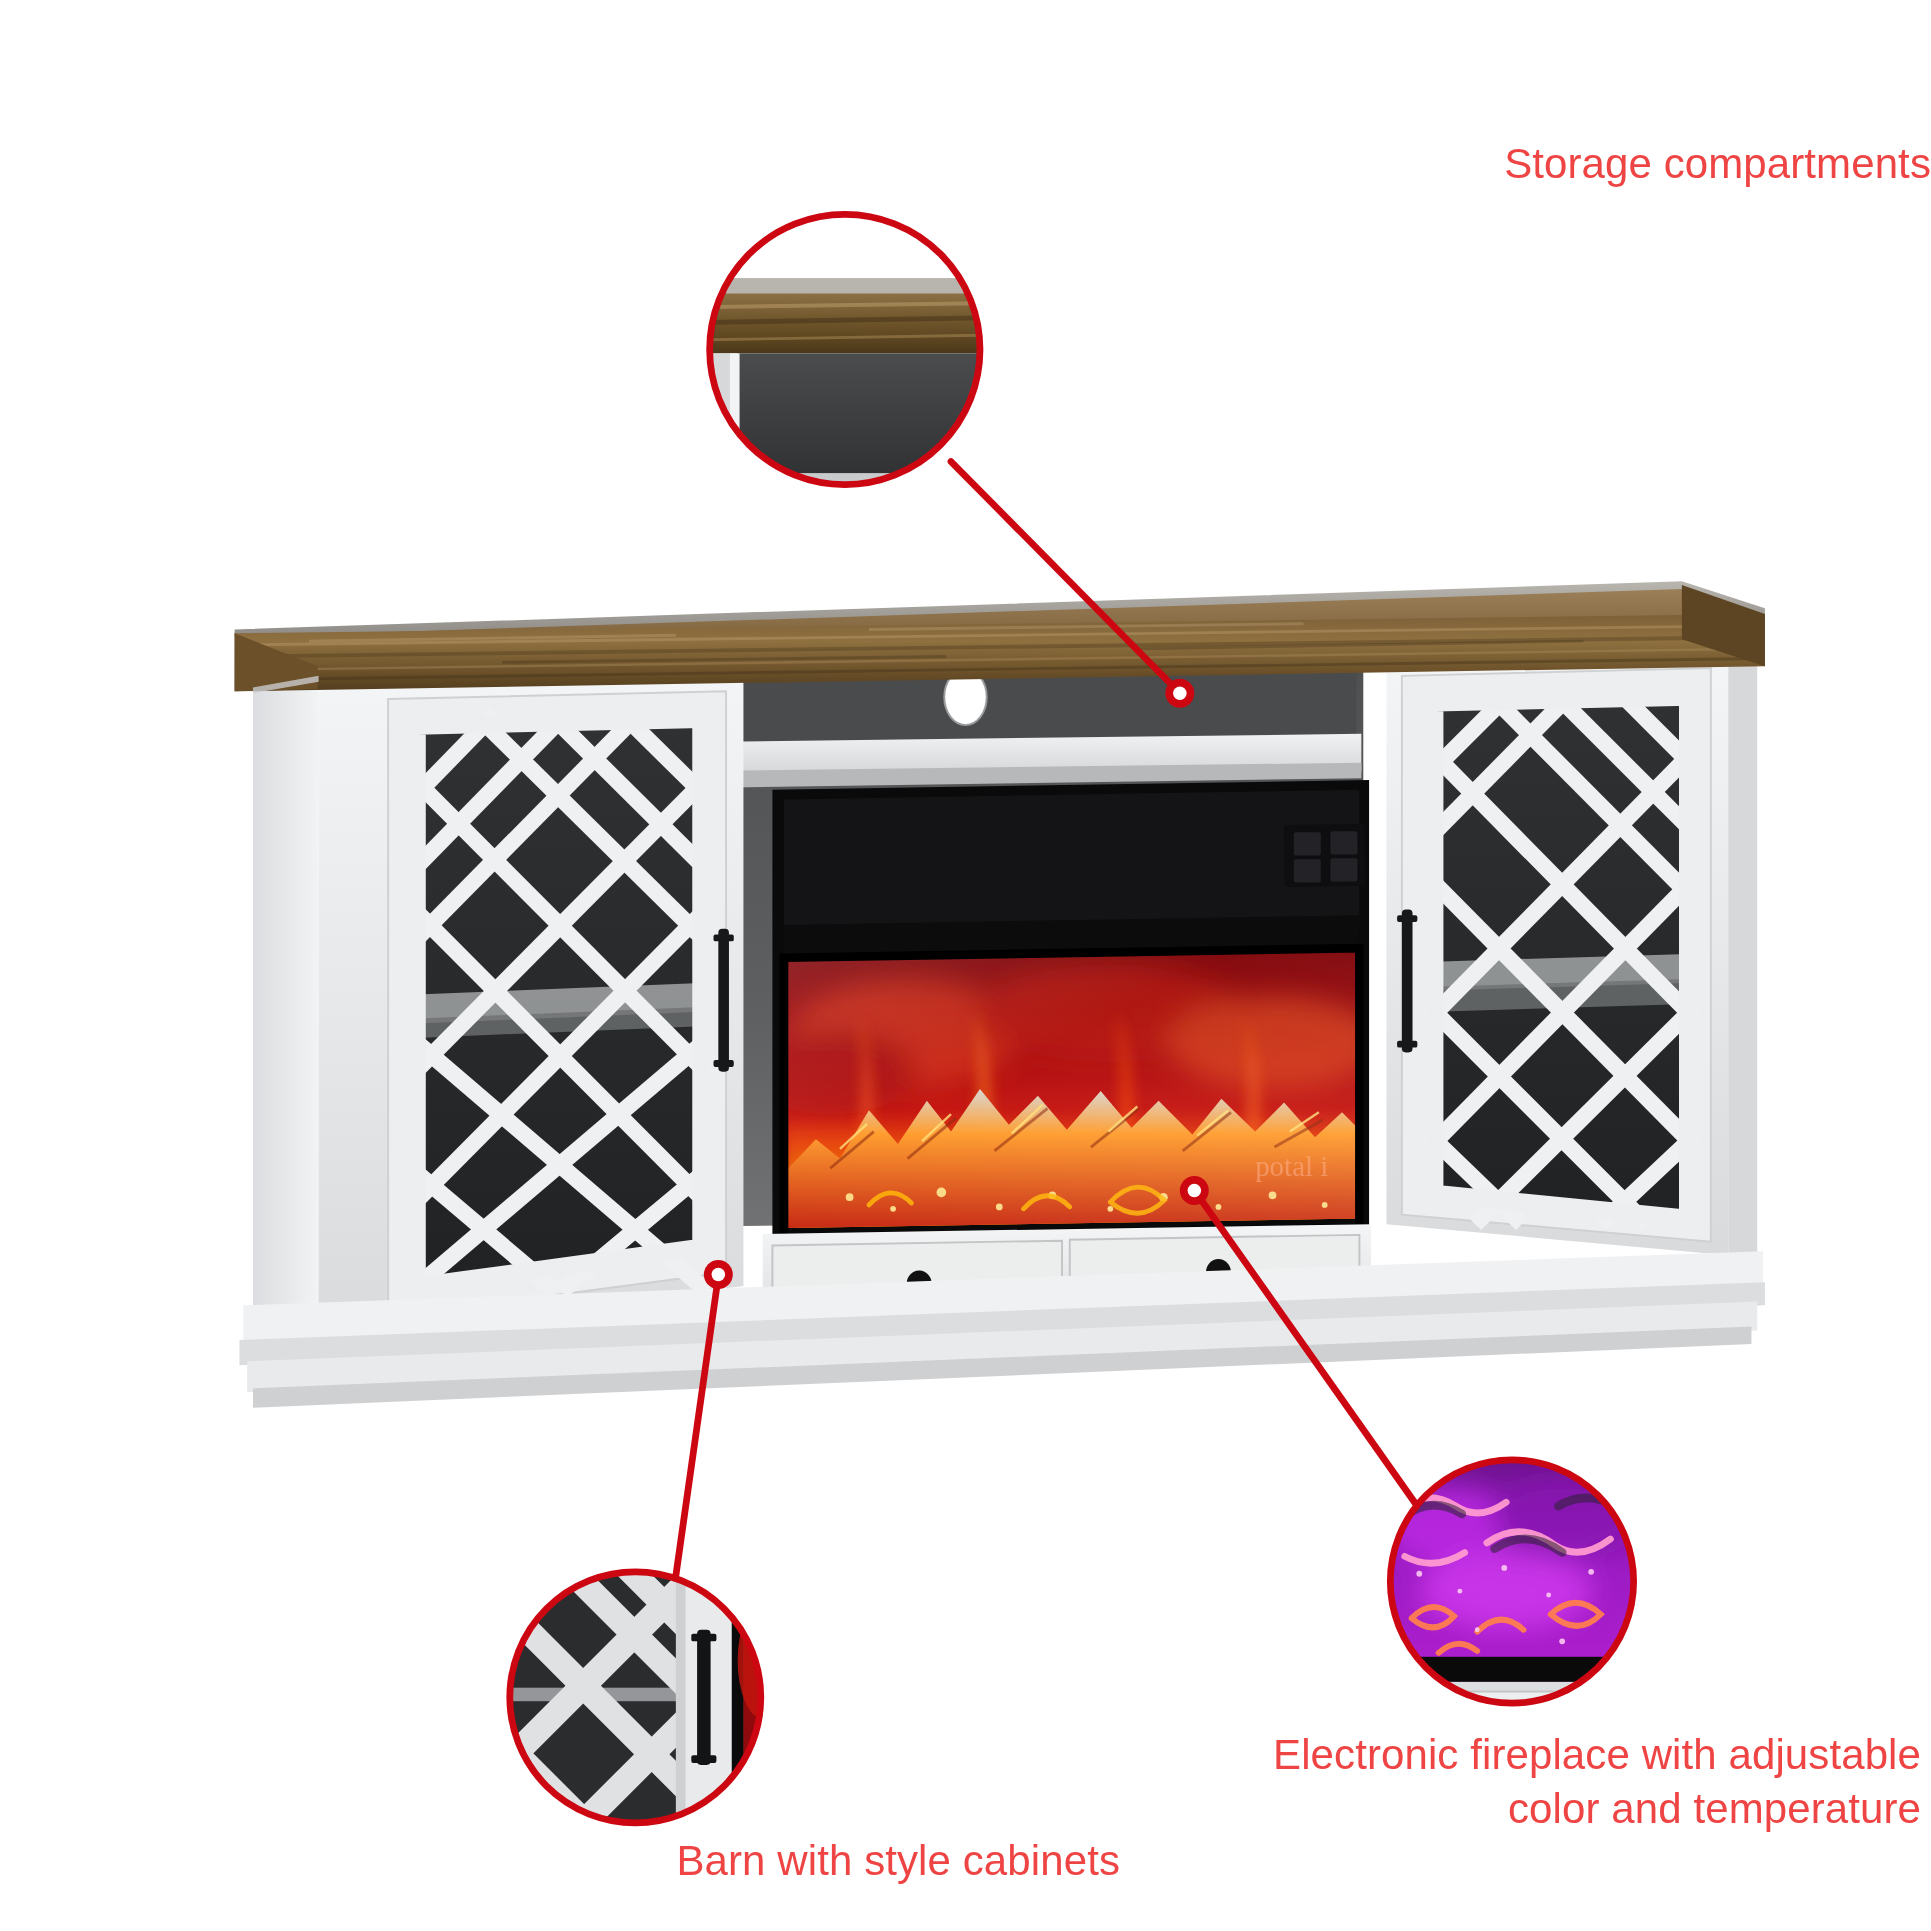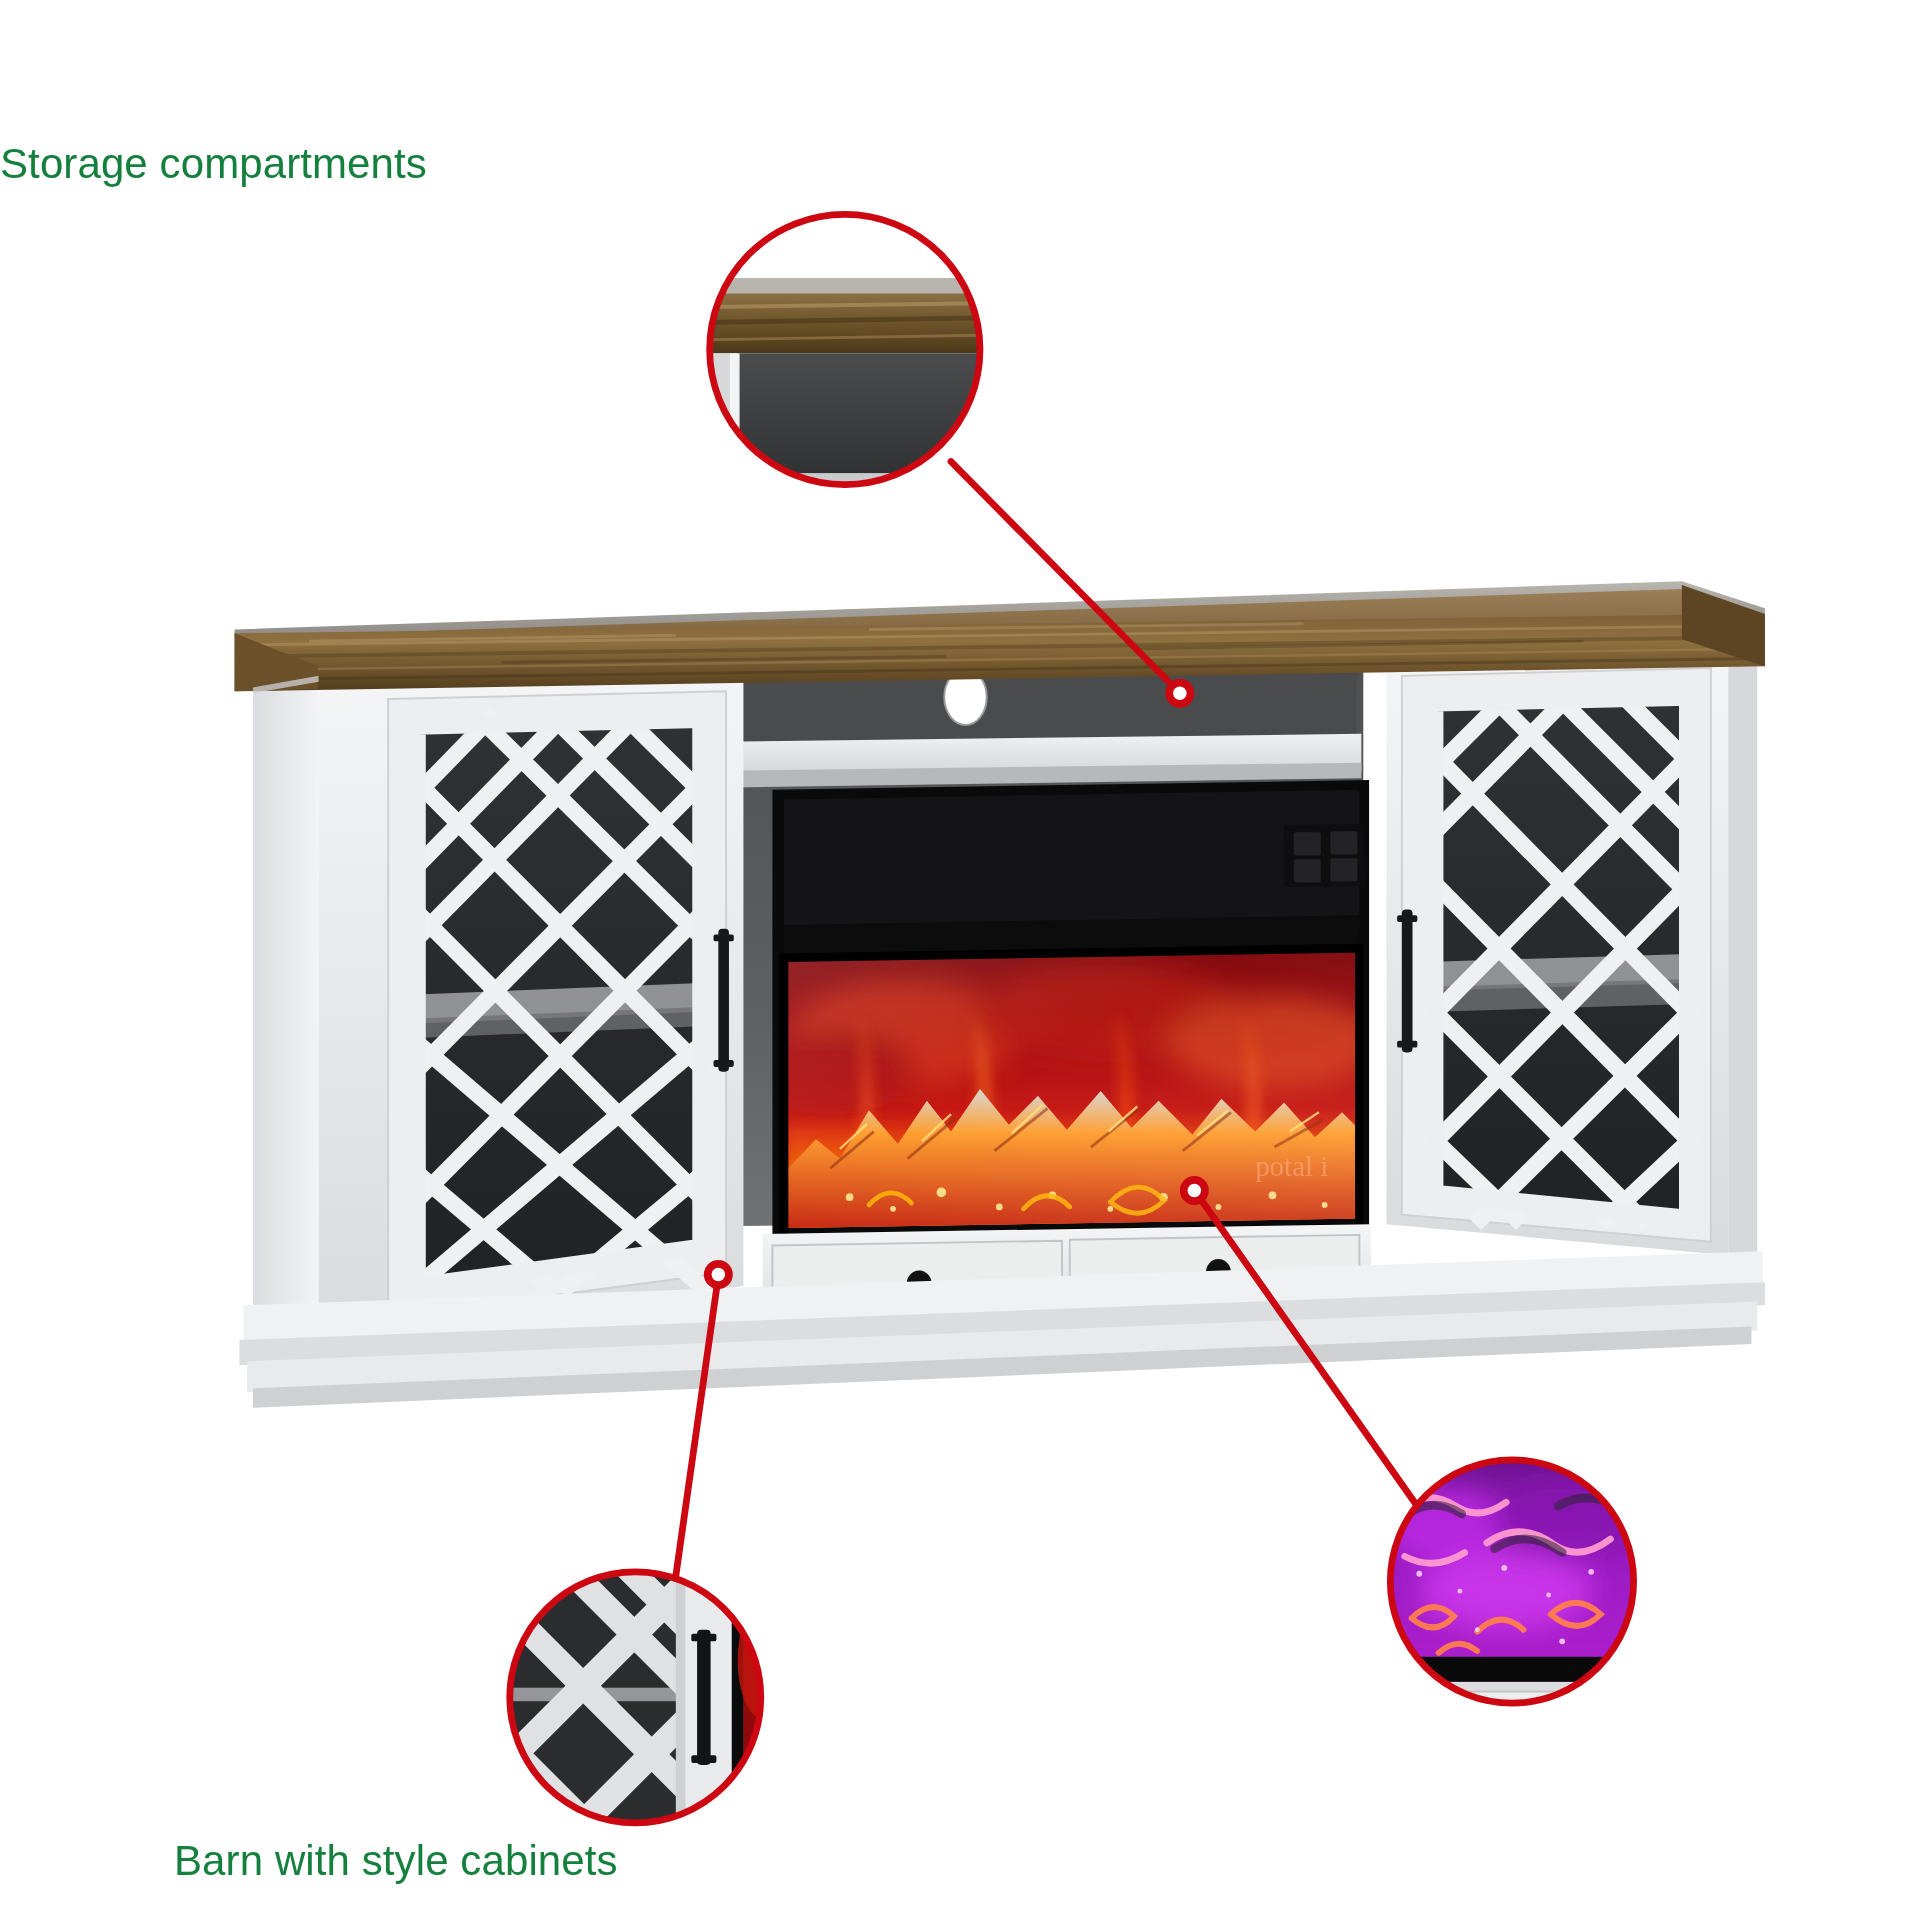--- a/index.html
+++ b/index.html
@@ -8,24 +8,24 @@
     background:#ffffff;
     font-family:"Liberation Sans", sans-serif;
     overflow:hidden;
     position:relative;
   }
   #stage{position:absolute;inset:0;width:1931px;height:1931px;}
 
   
   .caption{
     position:absolute;
-    color:#15803d;
+    color:#ef4444;
     font-size:42px;
     line-height:1.28;
-    text-align:left;
+    text-align:right;
     letter-spacing:0.1px;
     white-space:pre-line;
     font-family:"Liberation Sans", sans-serif;
   }
   #cap-top{left:0;right:0;top:137px;}
   #cap-bl{left:174px;width:946px;top:1834px;}
   #cap-br{left:1110px;width:811px;top:1728px;}
 
   
   #overlay{position:absolute;left:0;top:0;width:1931px;height:1931px;}
@@ -478,15 +478,17 @@
         <rect x="1466" y="1752" width="210" height="50" fill="#eceef0" stroke="#c3c4c6" stroke-width="2"></rect>
       </g>
       <circle cx="1566" cy="1638" r="126" fill="none" stroke="#cc0712" stroke-width="7"></circle>
     </g>
   </svg>
 
   <div id="cap-top" class="caption">Storage compartments</div>
 
   <div id="cap-bl" class="caption">Barn with style cabinets</div>
 
+  <div id="cap-br" class="caption">Electronic fireplace with adjustable
+color and temperature</div>
 
 </div>
 
 
 </body></html>

